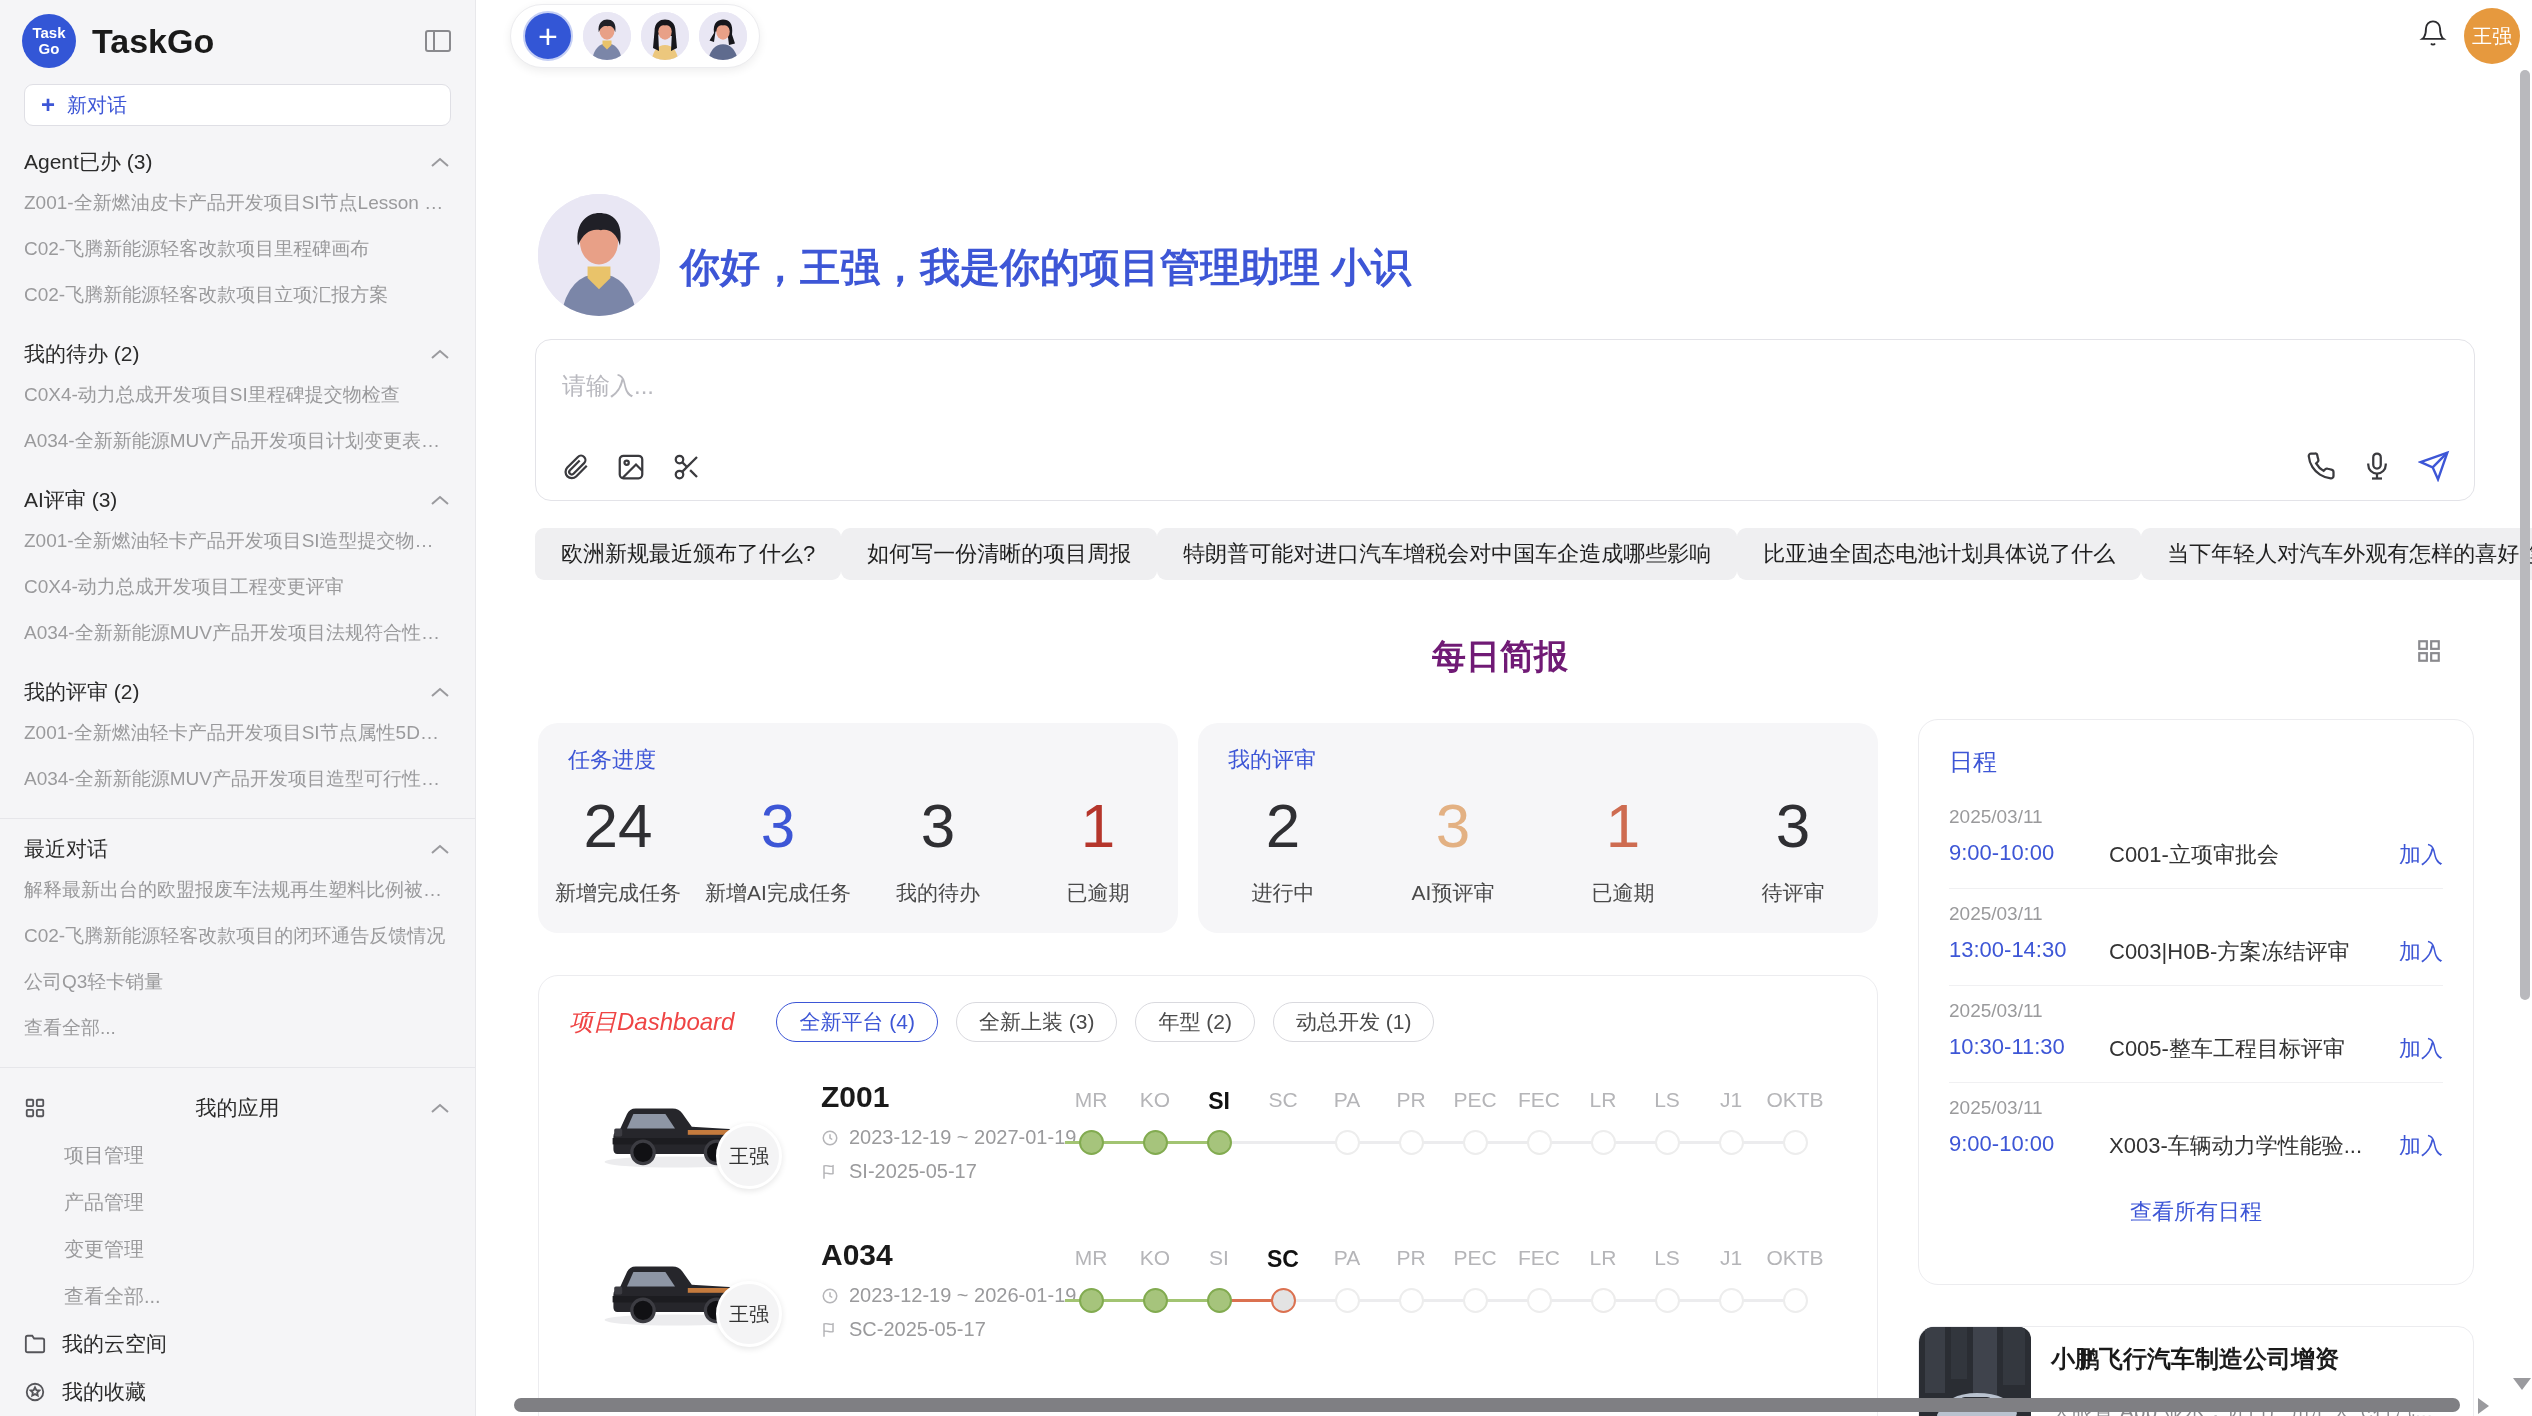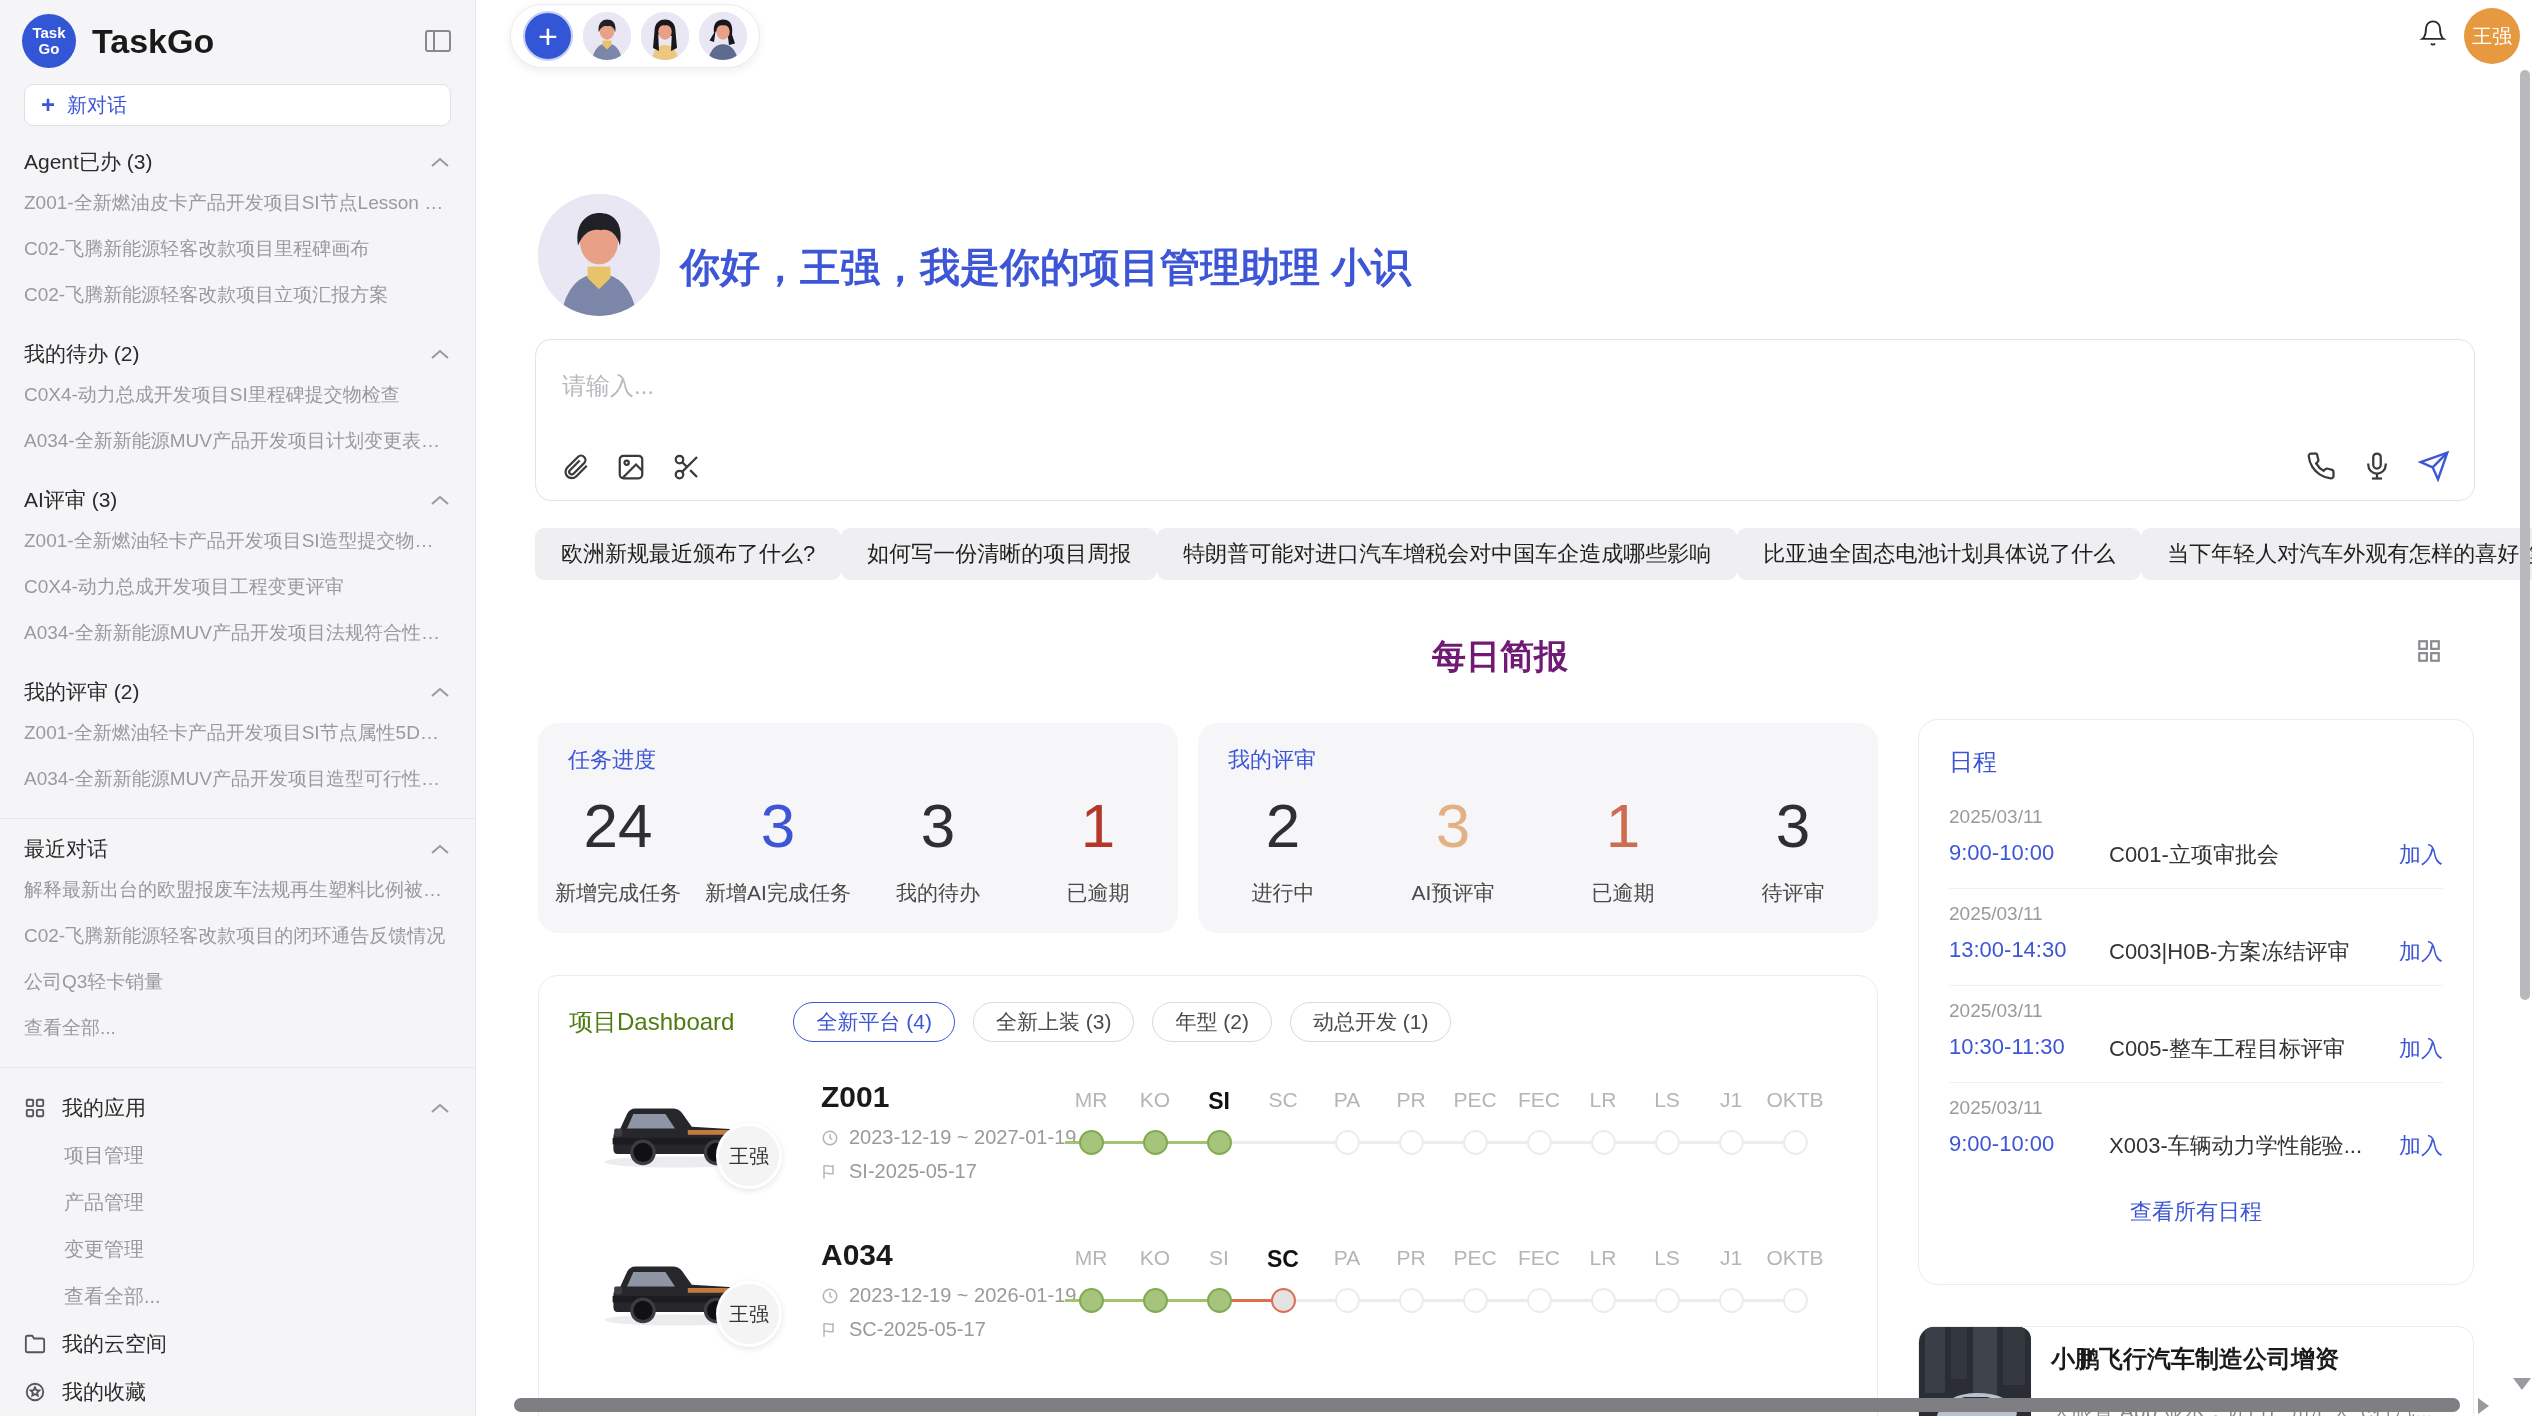--- a/index.html
+++ b/index.html
@@ -21,21 +21,21 @@
               border-radius:9px; display:flex; align-items:center; padding:0 16px;
               color:#3d56d6; font-size:20px; cursor:pointer; }
   .new-chat .plus { font-size:24px; margin-right:12px; font-weight:bold; }
   .s-group { padding:0 24px; }
   .s-head { display:flex; align-items:center; justify-content:space-between;
             font-size:21px; color:#2b2b2b; font-weight:500; margin:22px 0 4px 0; }
   .s-item { font-size:19px; color:#9a9a9c; padding:10px 0; white-space:nowrap; overflow:hidden;
             text-overflow:ellipsis; cursor:pointer; }
   .s-div { height:1px; background:#e6e6ea; margin:16px 0; }
   .nav-item { display:flex; align-items:center; gap:16px; padding:10px 24px; font-size:21px;
-              color:#2b2b2b; cursor:pointer; }
+              color:#2b2b2b; cursor:pointer;text-align:center; }
   .nav-item svg { flex:none; }
   .sub-item { padding:10px 24px 10px 64px; font-size:20px; color:#9a9a9c; cursor:pointer; }
 
   
   .topbar-pill { position:absolute; left:510px; top:4px; height:64px; background:#fff;
                  border:1px solid #ececef; border-radius:34px; display:flex; align-items:center;
                  gap:10px; padding:0 12px; box-shadow:0 3px 10px rgba(0,0,0,.07); }
   .tb-add { width:50px; height:50px; border-radius:50%; background:#3356d6; color:#fff;
             font-size:34px; line-height:46px; text-align:center; cursor:pointer;
             border:2px solid #c6d0f5; }
@@ -90,21 +90,21 @@
   .sched-row { display:flex; align-items:flex-start; margin-top:12px; }
   .sched-time { font-size:22px; color:#3d56d6; width:160px; flex:none; }
   .sched-name { font-size:22px; color:#333; flex:1; white-space:nowrap; overflow:hidden; text-overflow:ellipsis; }
   .sched-join { font-size:22px; color:#3d56d6; cursor:pointer; margin-left:14px; }
   .sched-all { text-align:center; font-size:22px; color:#3d56d6; padding:18px 0; cursor:pointer; }
 
   
   .dash-card { position:absolute; left:538px; top:975px; width:1340px; height:580px;
                background:#fff; border:1px solid #ececef; border-radius:20px; overflow:hidden; }
   .dash-head { display:flex; align-items:center; padding:26px 30px 10px 30px; gap:18px; }
-  .dash-title { font-size:24px; color:#4d7c0f; margin-right:41px; }
+  .dash-title { font-size:24px; color:#ef4444; margin-right:24px;font-style:italic; }
   .dash-tab { height:40px; border-radius:20px; border:1px solid #d9d9de; color:#4a4a4a;
               font-size:21px; display:flex; align-items:center; padding:0 22px; cursor:pointer;
               background:#fff; }
   .dash-tab.active { border:1px solid #3d56d6; color:#3d56d6; }
   .proj-row { position:absolute; left:56px; right:20px; height:158px; }
   .truck { position:absolute; left:0; top:0; width:160px; height:92px; }
   .owner-badge { position:absolute; left:121px; top:43px; width:66px; height:66px; border-radius:50%;
                  background:#f4f4f5; border:3px solid #fff; box-shadow:0 2px 6px rgba(0,0,0,.10);
                  display:flex; align-items:center; justify-content:center; font-size:20px; color:#333; }
   .proj-name { position:absolute; left:226px; top:0; font-size:30px; font-weight:bold; color:#1a1a1a; }

